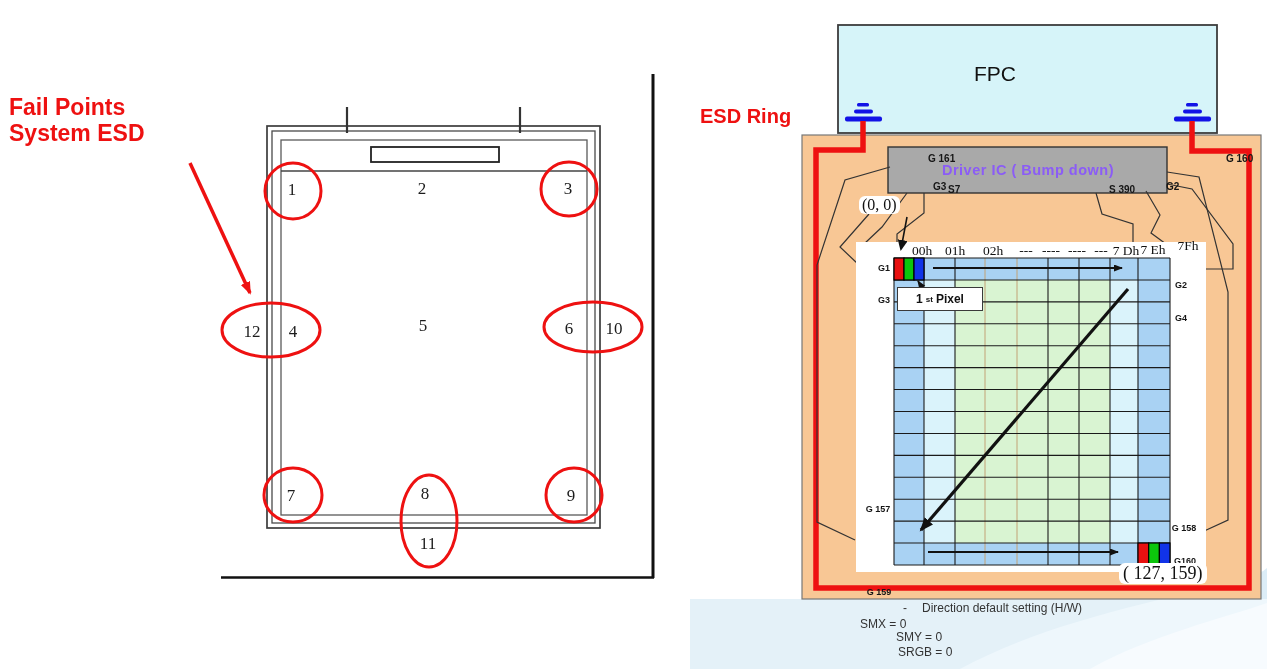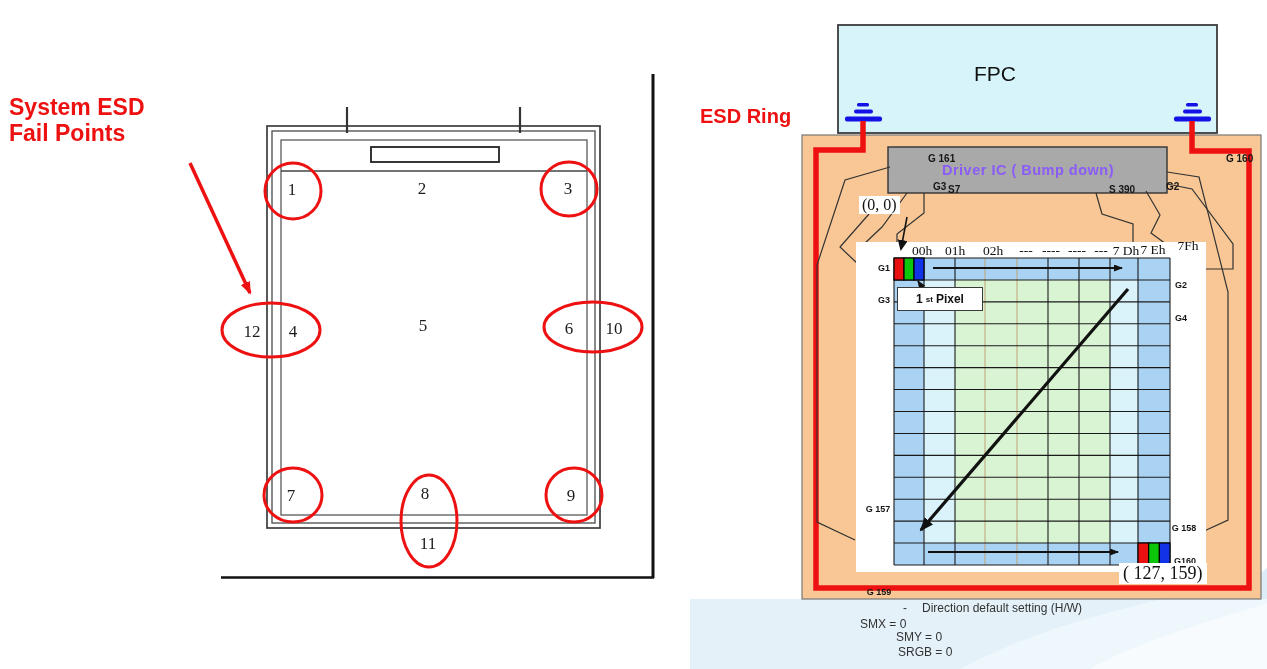--- a/index.html
+++ b/index.html
@@ -9,21 +9,21 @@
   .abs{position:absolute;white-space:nowrap;}
   .ctr{position:absolute;transform:translate(-50%,-50%);white-space:nowrap;}
   .num{font-family:"Liberation Serif",serif;font-size:17px;color:#1c1c1c;}
   .red-title{color:#ee1111;font-weight:bold;font-size:23px;line-height:26px;}
   .esd-ring{color:#ee1111;font-weight:bold;font-size:20px;}
   .fpc-lbl{font-size:21px;color:#111;}
   .drv-lbl{font-size:14.5px;font-weight:bold;color:#8b5cf6;letter-spacing:.5px;}
   .pin{font-size:10px;font-weight:bold;color:#151515;margin-left:30px;}
   .rowlbl{font-size:9px;font-weight:bold;color:#151515;}
   .hdr{font-family:"Liberation Serif",serif;font-size:13.5px;color:#111;}
-  .whitebox{background:#ffffff;}
+  .whitebox{background:#ffffff;border-radius:6px;}
   .origin{font-family:"Liberation Serif",serif;font-size:16px;color:#111;padding:0 3px;}
   .coordend{font-family:"Liberation Serif",serif;font-size:18px;color:#111;padding:0 4px;}
   .fpx{border:1px solid #3a3a3a;background:#fff;font-size:12px;font-weight:bold;color:#111;
        width:84px;height:22px;display:flex;align-items:center;justify-content:center;gap:3px;}
   .fpx sup{font-size:8px;}
   .note{font-size:12px;color:#333;}
 </style>
 </head>
 <body>
 
@@ -274,22 +274,22 @@
     </g>
 
     <line x1="933" y1="268" x2="1122" y2="268" stroke="#111" stroke-width="1.8" marker-end="url(#ah-sm)"></line>
     <line x1="928" y1="552" x2="1118" y2="552" stroke="#111" stroke-width="1.8" marker-end="url(#ah-sm)"></line>
     <line x1="1128" y1="289" x2="921" y2="530" stroke="#111" stroke-width="3.2" marker-end="url(#ah-lg)"></line>
     <line x1="907" y1="217" x2="901" y2="249" stroke="#111" stroke-width="1.6" marker-end="url(#ah-md)"></line>
     <line x1="925" y1="292" x2="918" y2="281" stroke="#111" stroke-width="1.6" marker-end="url(#ah-sm)"></line>
   </svg>
 
   <div class="abs red-title" style="left:9px;top:94px;">
+    <div>Fail Points</div>
     <div>System ESD</div>
-    <div>Fail Points</div>
   </div>
 
   <div class="ctr num" style="left:292px;top:190px;">1</div>
   <div class="ctr num" style="left:422px;top:189px;">2</div>
   <div class="ctr num" style="left:568px;top:189px;">3</div>
   <div class="ctr num" style="left:252px;top:332px;">12</div>
   <div class="ctr num" style="left:293px;top:332px;">4</div>
   <div class="ctr num" style="left:423px;top:326px;">5</div>
   <div class="ctr num" style="left:569px;top:329px;">6</div>
   <div class="ctr num" style="left:614px;top:329px;">10</div>

